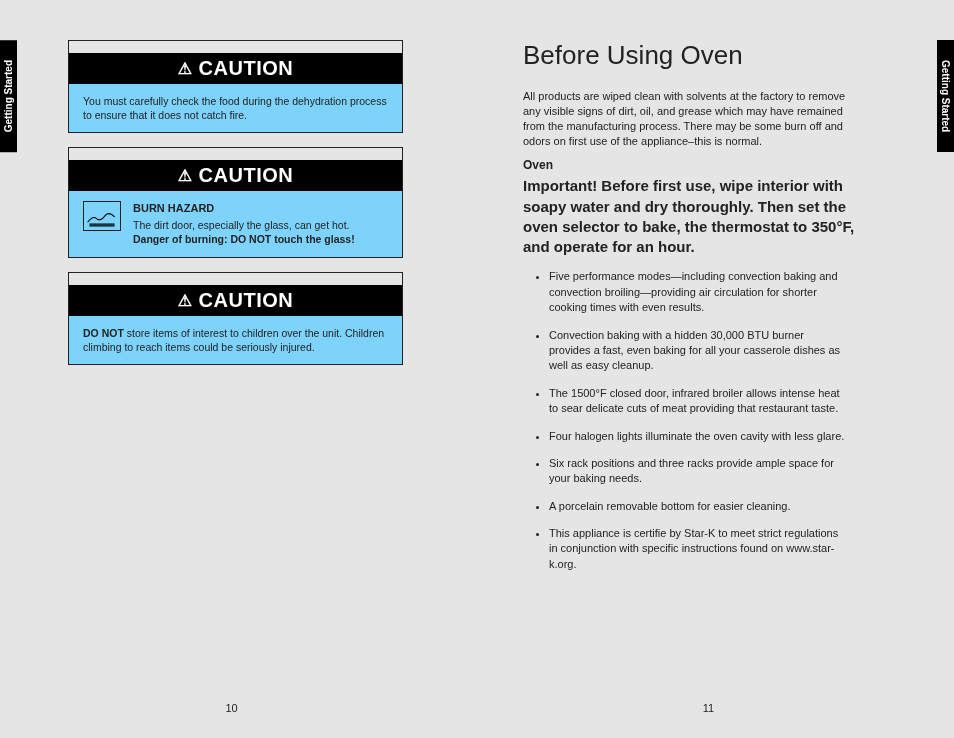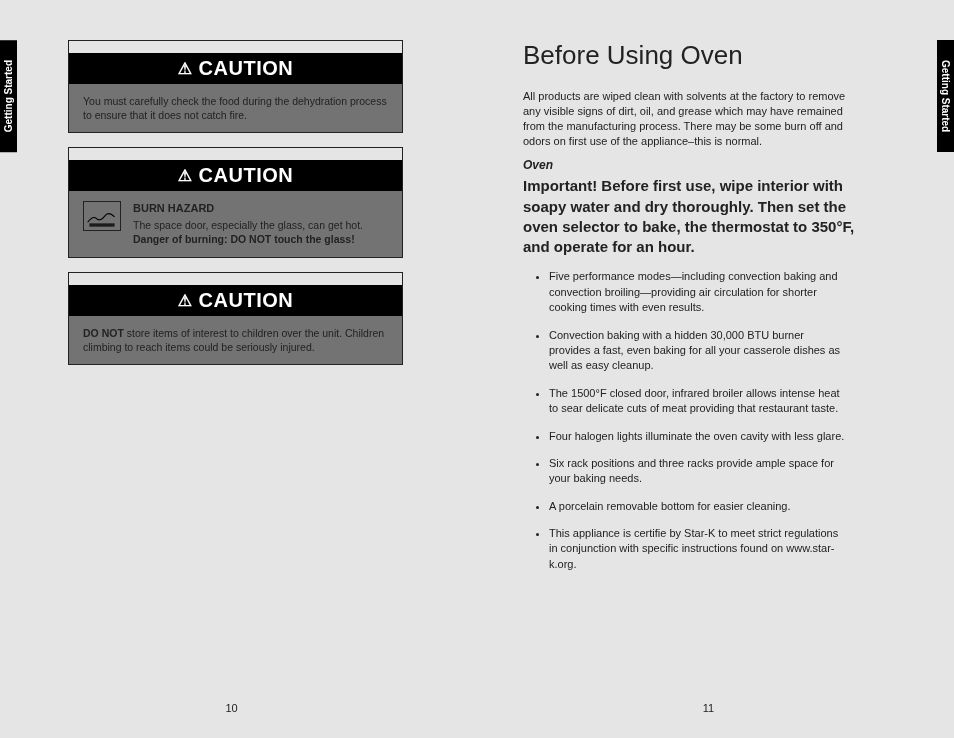--- a/index.html
+++ b/index.html
@@ -60,21 +60,21 @@
     letter-spacing: 0.5px;
     margin-top: 12px;
   }
   .alert-header .tri {
     display: inline-block;
     margin-right: 6px;
     font-size: 16px;
     vertical-align: 1px;
   }
   .alert-body {
-    background: #737373;
+    background: #7dd3fc;
     padding: 10px 14px;
     font-size: 10.5px;
     line-height: 1.35;
   }
   .alert-body-row {
     display: flex;
     align-items: flex-start;
     gap: 12px;
   }
   .hazard-icon {
@@ -93,21 +93,20 @@
   }
   .right-intro {
     font-size: 11px;
     line-height: 1.35;
     margin-bottom: 10px;
   }
   .right-subhead {
     font-size: 12px;
     font-weight: bold;
     margin-bottom: 4px;
-    font-style: italic;
   }
   .right-important {
     font-size: 15px;
     font-weight: bold;
     line-height: 1.35;
     margin-bottom: 12px;
   }
   ul.features {
     list-style: disc;
     padding-left: 26px;
@@ -143,21 +142,21 @@
       <div class="alert-header"><span class="tri">⚠</span><span>CAUTION</span></div>
       <div class="alert-body">
         <div class="alert-body-row">
           <div class="hazard-icon">
             <svg viewBox="0 0 40 30">
                 <path d="M4 22 Q10 14 14 18 Q18 22 24 14 Q28 10 34 16 M6 26 L34 26 M6 24 L34 24" stroke="#000" stroke-width="1.2" fill="none"></path>
               </svg>
           </div>
           <div class="hazard-text">
             <div class="hazard-title">BURN HAZARD</div>
-            <span>The space door, especially the glass, can get hot. </span><b>Danger of burning: DO NOT touch the glass!</b>
+            <span>The dirt door, especially the glass, can get hot. </span><b>Danger of burning: DO NOT touch the glass!</b>
           </div>
         </div>
       </div>
     </div>
 
     <div class="alert-box">
       <div class="alert-header"><span class="tri">⚠</span><span>CAUTION</span></div>
       <div class="alert-body">
         <b>DO NOT</b><span> store items of interest to children over the unit. Children climbing to reach items could be seriously injured.</span>
       </div>

